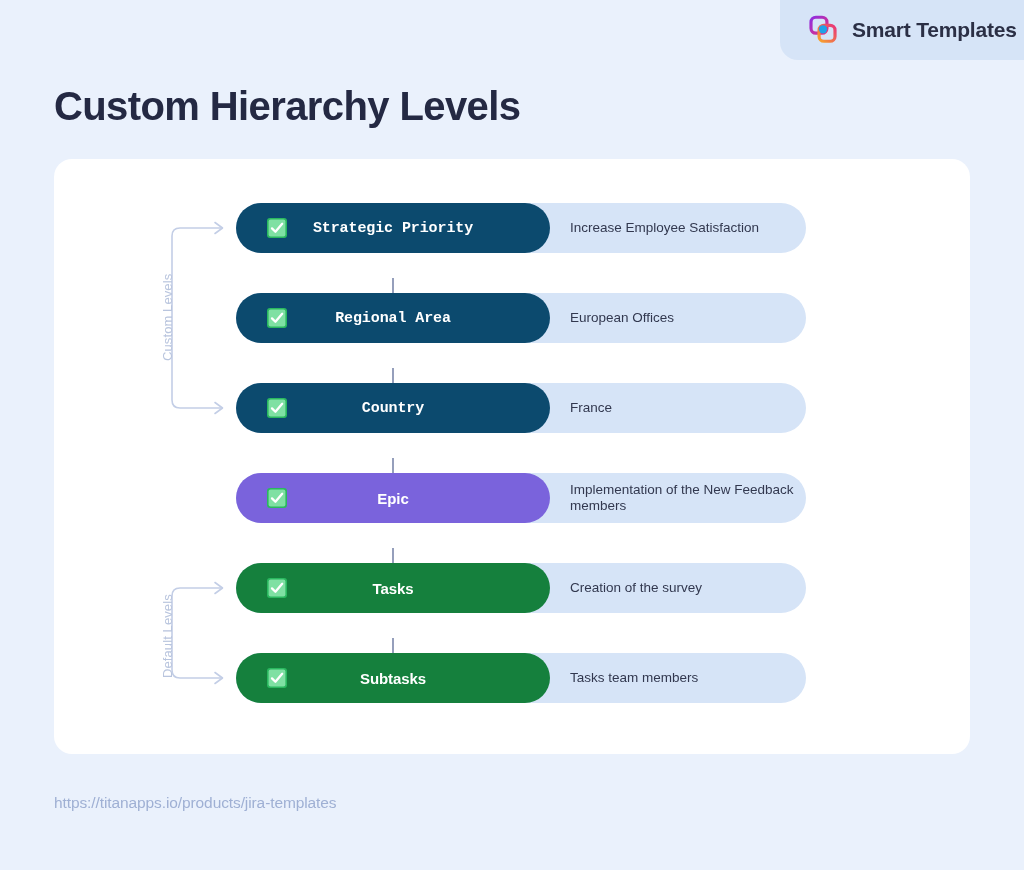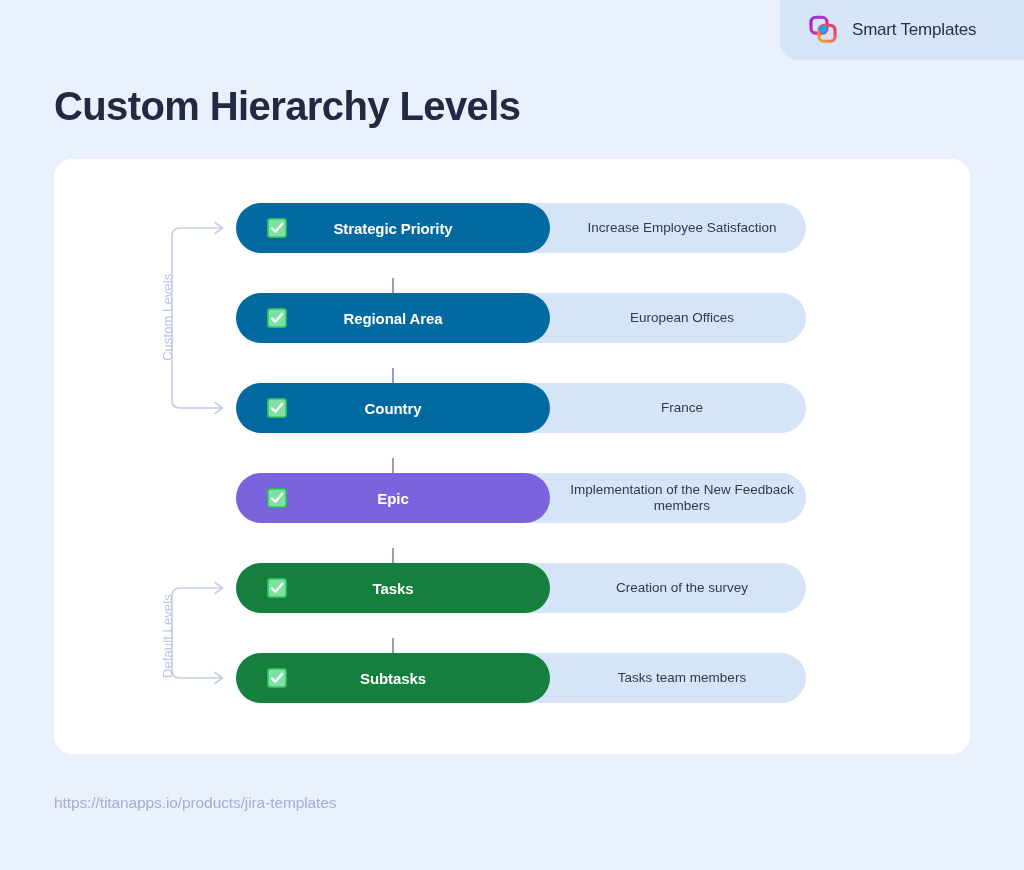--- a/index.html
+++ b/index.html
@@ -31,22 +31,22 @@
     box-sizing: border-box;
     gap: 14px;
   }
   .brand-logo {
     width: 30px;
     height: 30px;
     flex: 0 0 auto;
     display: block;
   }
   .brand-name {
-    font-size: 17px;
-    font-weight: normal;
+    font-size: 21px;
+    font-weight: bold;
     color: #2b2f45;
     letter-spacing: -0.2px;
     white-space: nowrap;
   }
 
   
   .page-title {
     position: absolute;
     left: 54px;
     top: 84px;
@@ -118,34 +118,33 @@
     display: flex;
     align-items: center;
   }
   .row-desc-text {
     position: absolute;
     left: 334px;
     width: 224px;
     font-size: 13.5px;
     line-height: 16px;
     color: #32384f;
-    text-align: center;
   }
   .row-pill {
     position: absolute;
     left: 0;
     top: 0;
     width: 314px;
     height: 50px;
     border-radius: 25px;
     display: flex;
     align-items: center;
     box-sizing: border-box;
   }
-  .row-pill.navy   { background: #0369a1; }
+  .row-pill.navy   { background: #0c4a6e; font-family: Liberation Mono, monospace; }
   .row-pill.purple { background: #7a63dc; }
   .row-pill.green  { background: #15803d; }
 
   .row-check {
     width: 22px;
     height: 22px;
     margin-left: 30px;
     flex: 0 0 auto;
     display: block;
   }

